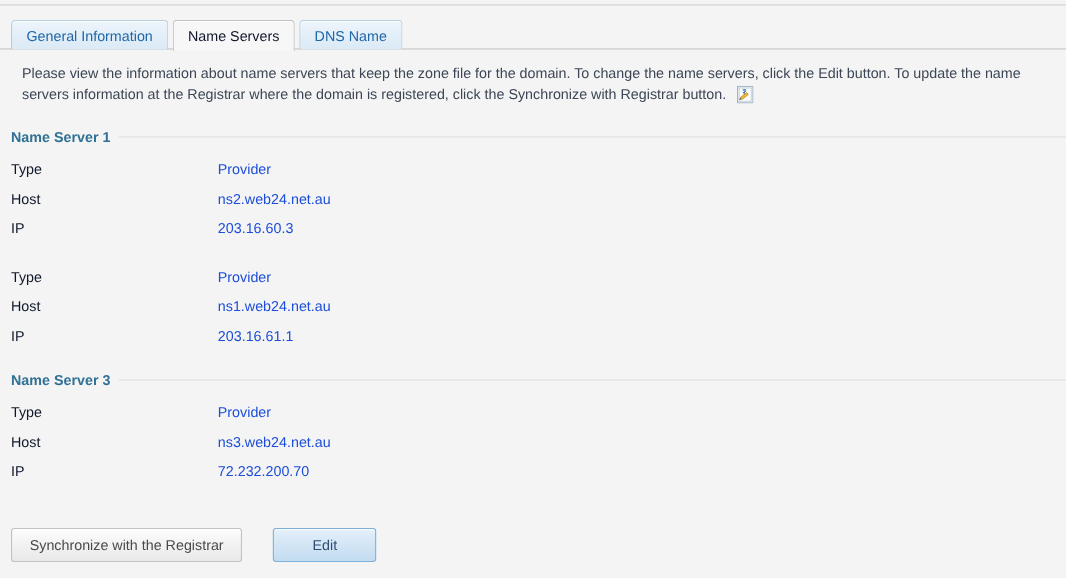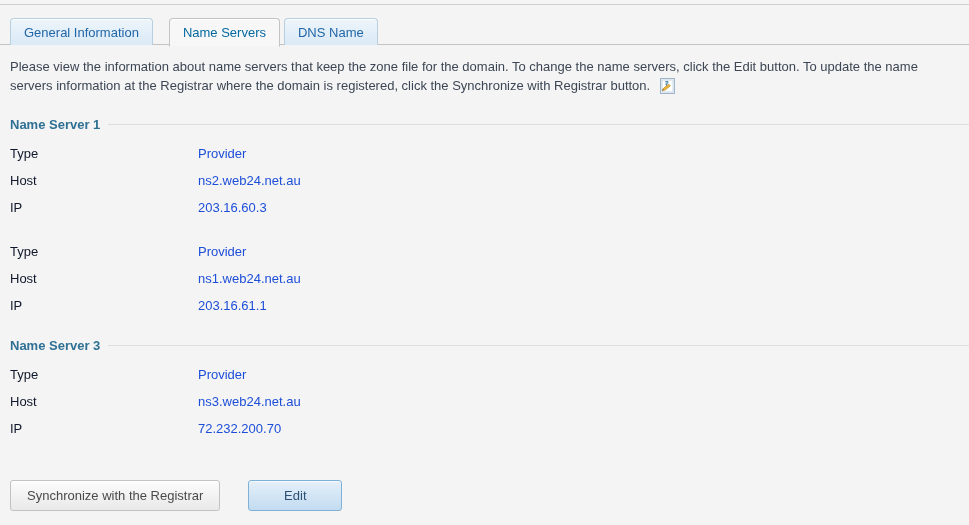--- a/index.html
+++ b/index.html
@@ -45,34 +45,33 @@
     border: 1px solid #b8cfe0;
     border-bottom: none;
     border-radius: 4px 4px 0 0;
     cursor: pointer;
     white-space: nowrap;
     position: relative;
     z-index: 1;
     box-shadow: inset 0 1px 0 #fbfdfe;
   }
   .tab.active {
-    color: #0369a1;
+    color: #0f172a;
     background: #f7f7f7;
     border: 1px solid #c3c3c3;
     border-bottom: 1px solid #f4f4f4;
     height: 29px;
     margin-bottom: -1px;
     z-index: 3;
     box-shadow: inset 0 1px 0 #ffffff;
-    margin-left: 12px;
   }
 
   
   .description {
-    position: absolute; left: 10px; top: 57px;
+    position: absolute; left: 20px; top: 57px;
     width: 946px;
     font-size: 13px;
     line-height: 19px;
     color: #3c4654;
   }
   .help-icon {
     display: inline-block;
     vertical-align: -4px;
     margin-left: 6px;
     width: 15px; height: 16px;

